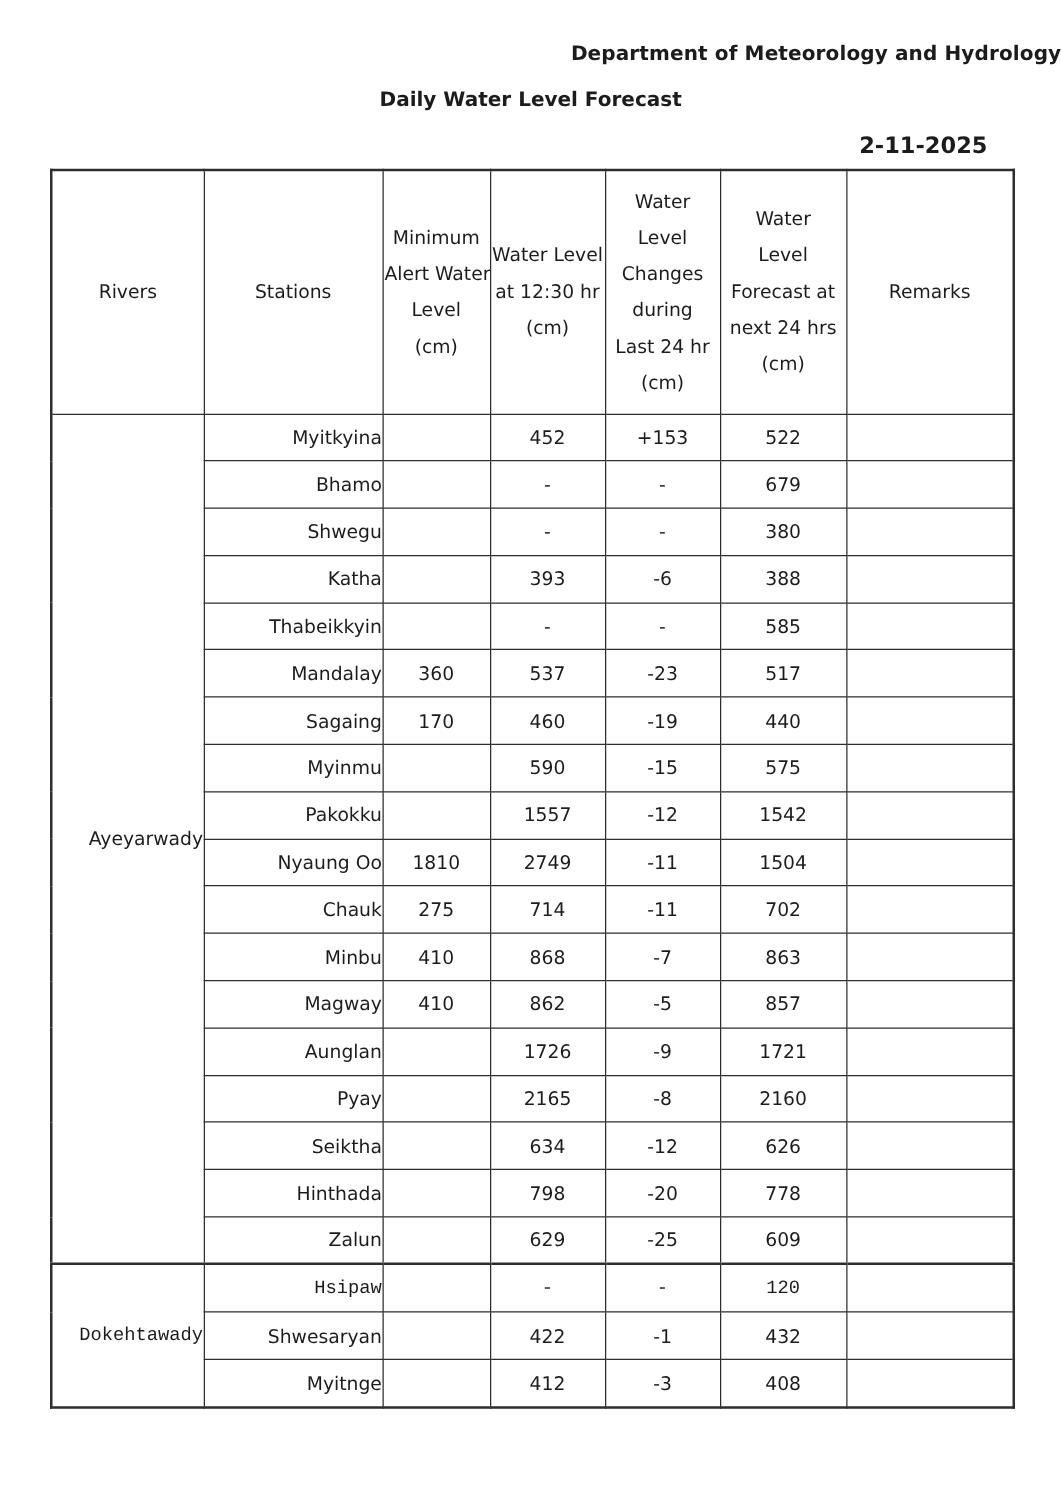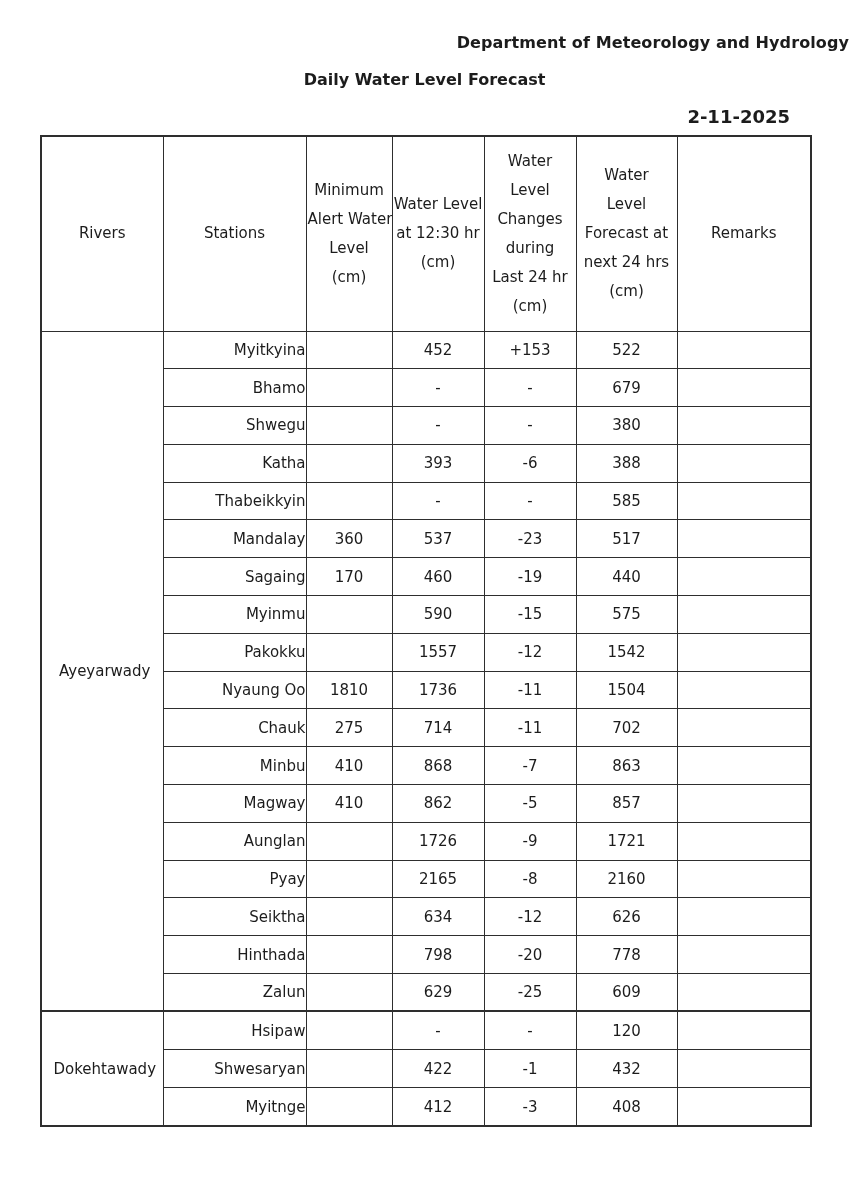--- a/index.html
+++ b/index.html
@@ -23,25 +23,25 @@
     border:2px solid var(--border-color);}
   .wl-table th,.wl-table td{
     border:1px solid var(--border-color);
     font-size:15px;font-weight:normal;color:var(--text-color);
     vertical-align:middle;overflow:hidden;}
   .wl-table thead tr{height:195px;}
   .wl-table th{text-align:center;padding:2px 1px;}
   .wl-table th .hline{line-height:29px;white-space:nowrap;}
   .wl-table tbody tr.grp-a{height:37.8px;}
   .wl-table tbody tr.grp-b{height:38.3px;}
-  .wl-table td.river-cell{text-align:center;padding-left:5px;}
+  .wl-table td.river-cell{text-align:right;padding-left:5px;}
   .wl-table td.station-cell{text-align:right;padding-left:5px;}
   .wl-table td.num-cell{text-align:center;}
   .wl-table td.remarks-cell{padding:0;}
-  .wl-table tr.group-start td{border-top:2px solid var(--border-color);}
+  .wl-table tr.group-start td{border-top:2px solid var(--border-color);font-family:Liberation Mono, monospace;}
 </style>
 </head>
 <body>
 
 <div class="page">
   <div class="doc-title">Department of Meteorology and Hydrology</div>
   <div class="doc-subtitle">Daily Water Level Forecast</div>
   <div class="doc-date">2-11-2025</div>
 
   <table class="wl-table">
@@ -163,21 +163,21 @@
           <td class="station-cell">Pakokku</td>
           <td class="num-cell"></td>
           <td class="num-cell">1557</td>
           <td class="num-cell">-12</td>
           <td class="num-cell">1542</td>
           <td class="remarks-cell"></td>
         </tr>
         <tr class="grp-a">
           <td class="station-cell">Nyaung Oo</td>
           <td class="num-cell">1810</td>
-          <td class="num-cell">1736</td>
+          <td class="num-cell">2749</td>
           <td class="num-cell">-11</td>
           <td class="num-cell">1504</td>
           <td class="remarks-cell"></td>
         </tr>
         <tr class="grp-a">
           <td class="station-cell">Chauk</td>
           <td class="num-cell">275</td>
           <td class="num-cell">714</td>
           <td class="num-cell">-11</td>
           <td class="num-cell">702</td>

